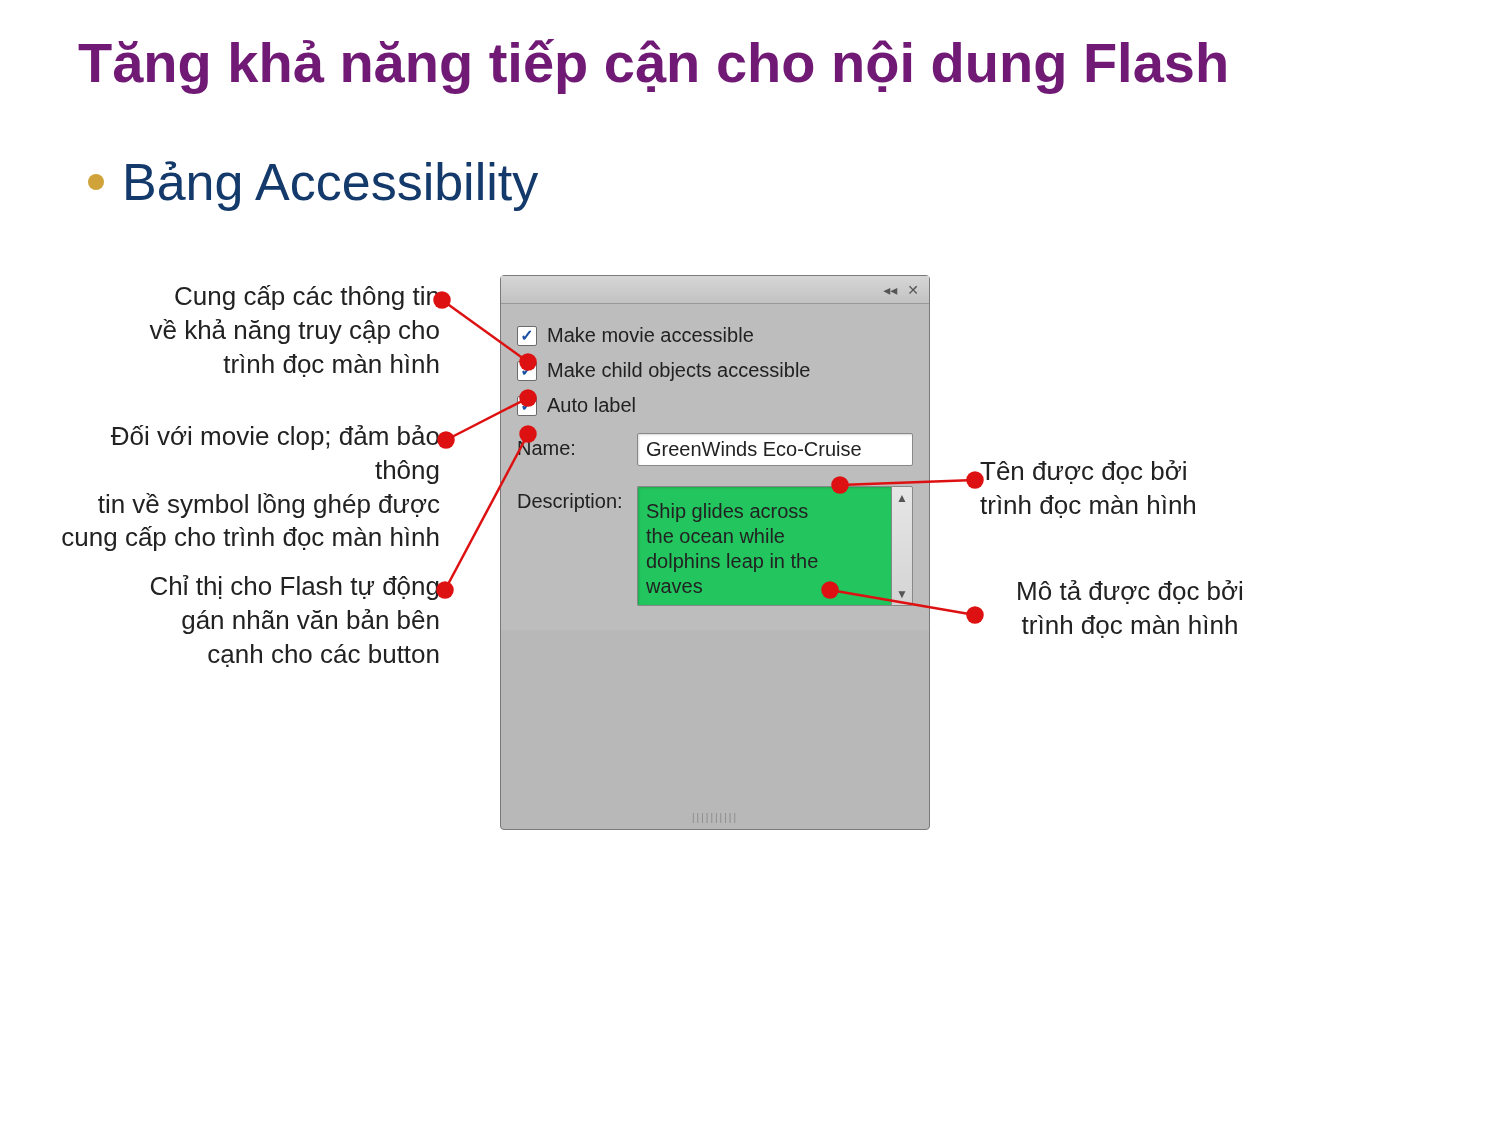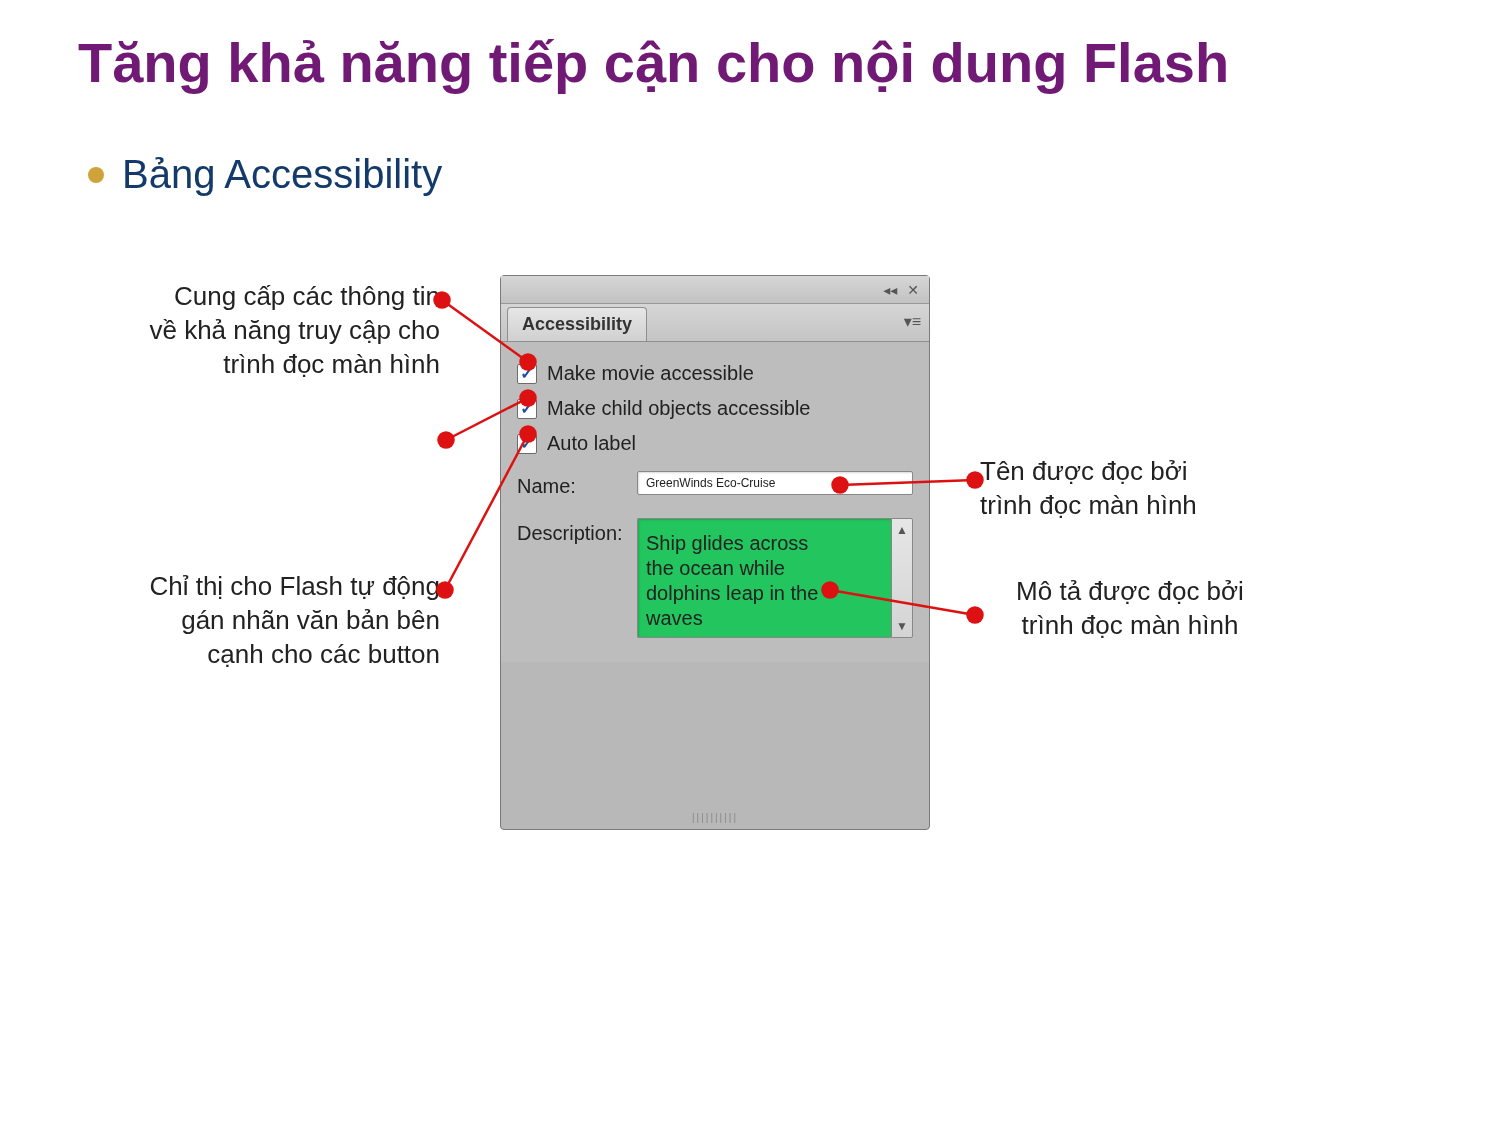--- a/index.html
+++ b/index.html
@@ -28,21 +28,21 @@
     display: flex;
     align-items: center;
     gap: 18px;
   }
   .bullet-dot {
     width: 16px; height: 16px;
     border-radius: 50%;
     background: #cfa33a;
   }
   .bullet-text {
-    font-size: 40px;
+    font-size: 52px;
     color: #133a6b;
   }
 
   .diagram {
     position: absolute;
     top: 260px;
     left: 0; right: 0;
     height: 600px;
   }
 
@@ -134,21 +134,21 @@
     font-size: 20px;
     color:#222;
     padding-top: 4px;
   }
   .text-input {
     flex: 1;
     background:#fff;
     border: 1px solid #888;
     border-radius: 2px;
     padding: 4px 8px;
-    font-size: 12px;
+    font-size: 20px;
     color:#222;
     box-shadow: inset 1px 1px 2px rgba(0,0,0,0.15);
   }
   .textarea-wrap {
     flex:1;
     display:flex;
   }
   .textarea {
     background:#22c55e;
     border:1px solid #888;
@@ -200,39 +200,38 @@
 <div class="bullet-row">
   <div class="bullet-dot"></div>
   <div class="bullet-text">Bảng Accessibility</div>
 </div>
 
 <div class="diagram">
 
   <div class="callout" style="top:20px; left:100px; width:340px;">Cung cấp các thông tin
 về khả năng truy cập cho
 trình đọc màn hình</div>
+  <div class="callout" style="top:160px; left:60px; width:380px;">Đối với movie clop; đảm bảo thông
+tin về symbol lồng ghép được
+cung cấp cho trình đọc màn hình</div>
   <div class="callout" style="top:310px; left:100px; width:340px;">Chỉ thị cho Flash tự động
 gán nhãn văn bản bên
 cạnh cho các button</div>
 
   <div class="callout right-side" style="top:195px; left:980px; width:300px;">Tên được đọc bởi
 trình đọc màn hình</div>
   <div class="callout right-side" style="top:315px; left:980px; width:300px;text-align:center;">Mô tả được đọc bởi
 trình đọc màn hình</div>
 
 </div>
 
 <div class="panel">
   <div class="panel-topbar">
     <span class="icon-glyph">◂◂</span>
     <span class="icon-glyph">✕</span>
-  </div>
-  <div class="panel-tabbar">
-    <div class="tab">Accessibility</div>
-    <div class="tab-menu">▾≡</div>
   </div>
   <div class="panel-body">
 
     <div class="check-row">
       <div class="checkbox">✓</div>
       <span>Make movie accessible</span>
     </div>
     <div class="check-row">
       <div class="checkbox">✓</div>
       <span>Make child objects accessible</span>

